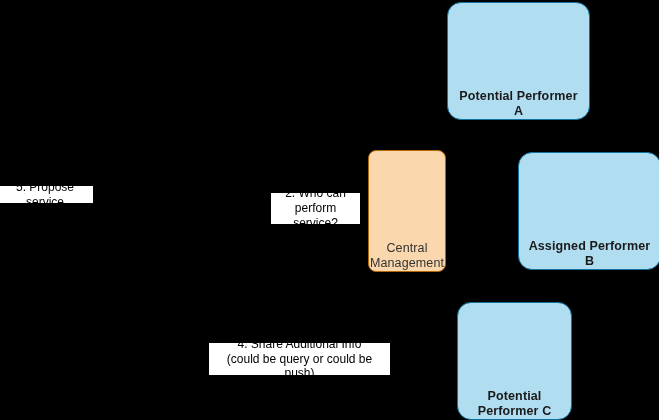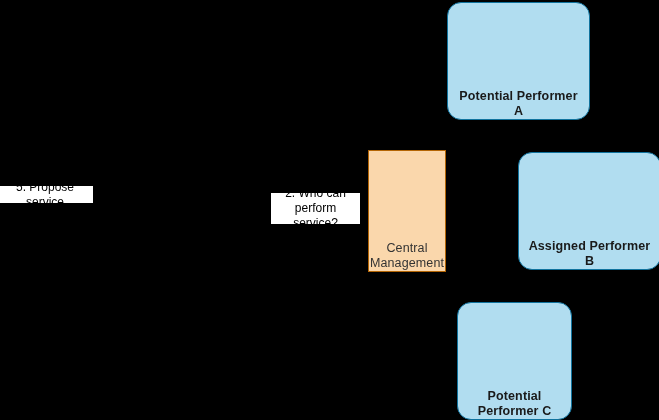--- a/index.html
+++ b/index.html
@@ -50,21 +50,21 @@
     border-radius: 14px;
     color: #1a1a1a;
     font-size: 12.5px;
     font-weight: bold;
   }
 
   
   .node-orange {
     background: #fad7ac;
     border: 1px solid #b46504;
-    border-radius: 0;
+    border-radius: 8px;
     color: #333333;
     font-size: 12.5px;
     font-weight: normal;
   }
 
   
   .edge-label {
     position: absolute;
     box-sizing: border-box;
     background: #ffffff;
@@ -119,14 +119,18 @@
   <div class="edge-label" style="left:-3px; top:186px; width:96px; height:17px;">
     <span>5. Propose service</span>
   </div>
 
   <div class="edge-label" style="left:271px; top:164px; width:89px; height:31px;margin-top:29px;">
     <span>2. Who can
 perform service?</span>
   </div>
 
 
+  <div class="edge-label" style="left:209px; top:343px; width:181px; height:32px;">
+    <span>4. Share Additional Info
+(could be query or could be push)</span>
+  </div>
 
 </div>
 
 </body></html>

